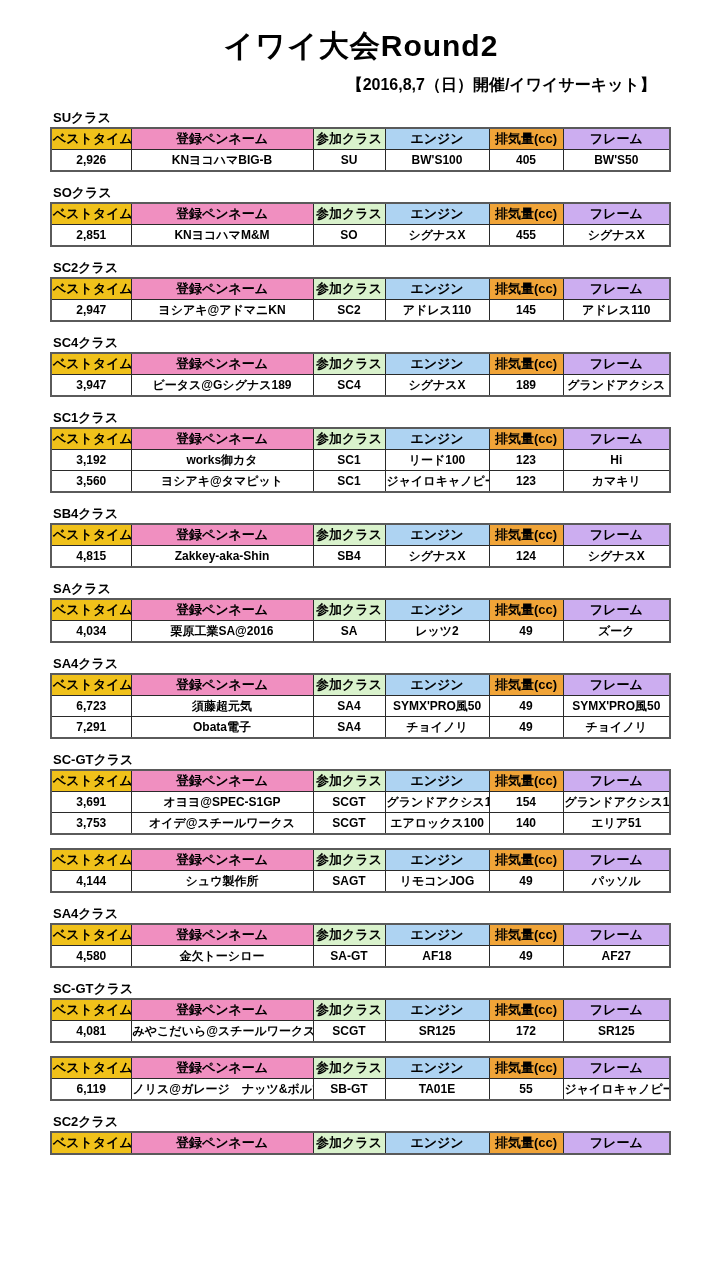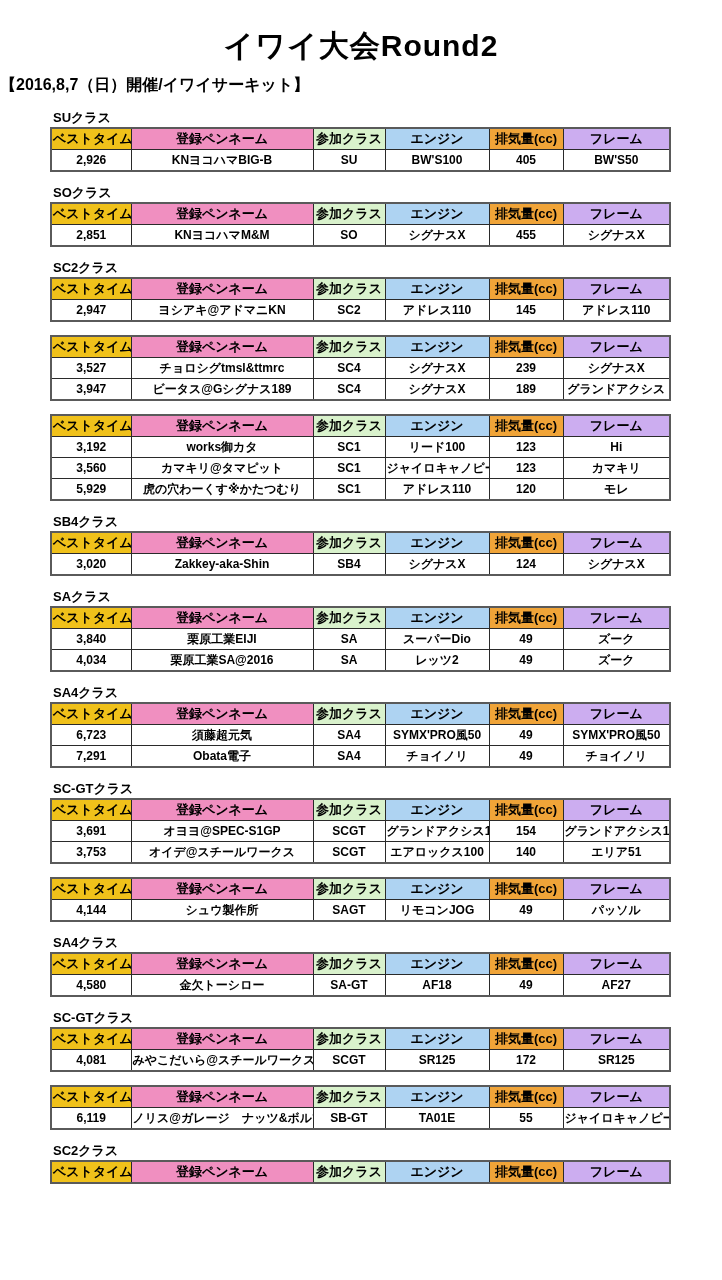--- a/index.html
+++ b/index.html
@@ -17,21 +17,21 @@
     width: 722px;
   }
   .page-title {
     font-size: 30px;
     font-weight: bold;
     text-align: center;
     margin: 8px 0 8px 0;
     letter-spacing: 1px;
   }
   .subtitle {
-    text-align: left;
+    text-align: right;
     padding-right: 66px;
     font-size: 16px;
     font-weight: bold;
     margin-bottom: 14px;
   }
   .class-section {
     margin: 0 0 13px 50px;
   }
   .class-label {
     font-size: 13px;
@@ -170,60 +170,54 @@
               <td>ヨシアキ@アドマニKN</td>
               <td>SC2</td>
               <td>アドレス110</td>
               <td>145</td>
               <td>アドレス110</td>
             </tr>
           </tbody>
         </table>
       </section>
       <section class="class-section">
-        <table class="results">
-          <colgroup>
-            <col class="col-best-time">
-            <col class="col-pen-name">
-            <col class="col-entry-class">
-            <col class="col-engine">
-            <col class="col-displacement">
-            <col class="col-frame">
-          </colgroup>
-          <thead>
-            <tr>
-              <th style="background: rgb(240, 193, 26);">ベストタイム</th>
-              <th style="background: rgb(240, 143, 192);">登録ペンネーム</th>
-              <th style="background: rgb(217, 242, 204);">参加クラス</th>
-              <th style="background: rgb(174, 211, 242);">エンジン</th>
-              <th style="background: rgb(240, 164, 56);">排気量(cc)</th>
-              <th style="background: rgb(204, 173, 240);">フレーム</th>
-            </tr>
-          </thead>
-          <tbody>
-            <tr>
-              <td>3,527</td>
-              <td>チョロシグtmsl&amp;ttmrc</td>
-              <td>SC4</td>
-              <td>シグナスX</td>
-              <td>239</td>
-              <td>シグナスX</td>
-            </tr>
+        <div class="class-label">SC4クラス</div>
+        <table class="results">
+          <colgroup>
+            <col class="col-best-time">
+            <col class="col-pen-name">
+            <col class="col-entry-class">
+            <col class="col-engine">
+            <col class="col-displacement">
+            <col class="col-frame">
+          </colgroup>
+          <thead>
+            <tr>
+              <th style="background: rgb(240, 193, 26);">ベストタイム</th>
+              <th style="background: rgb(240, 143, 192);">登録ペンネーム</th>
+              <th style="background: rgb(217, 242, 204);">参加クラス</th>
+              <th style="background: rgb(174, 211, 242);">エンジン</th>
+              <th style="background: rgb(240, 164, 56);">排気量(cc)</th>
+              <th style="background: rgb(204, 173, 240);">フレーム</th>
+            </tr>
+          </thead>
+          <tbody>
             <tr>
               <td>3,947</td>
               <td>ビータス@Gシグナス189</td>
               <td>SC4</td>
               <td>シグナスX</td>
               <td>189</td>
               <td>グランドアクシス</td>
             </tr>
           </tbody>
         </table>
       </section>
       <section class="class-section">
+        <div class="class-label">SC1クラス</div>
         <table class="results">
           <colgroup>
             <col class="col-best-time">
             <col class="col-pen-name">
             <col class="col-entry-class">
             <col class="col-engine">
             <col class="col-displacement">
             <col class="col-frame">
           </colgroup>
           <thead>
@@ -240,34 +234,26 @@
             <tr>
               <td>3,192</td>
               <td>works御カタ</td>
               <td>SC1</td>
               <td>リード100</td>
               <td>123</td>
               <td>Hi</td>
             </tr>
             <tr>
               <td>3,560</td>
-              <td>カマキリ@タマピット</td>
+              <td>ヨシアキ@タマピット</td>
               <td>SC1</td>
               <td>ジャイロキャノピー</td>
               <td>123</td>
               <td>カマキリ</td>
             </tr>
-            <tr>
-              <td>5,929</td>
-              <td>虎の穴わーくす※かたつむり</td>
-              <td>SC1</td>
-              <td>アドレス110</td>
-              <td>120</td>
-              <td>モレ</td>
-            </tr>
           </tbody>
         </table>
       </section>
       <section class="class-section">
         <div class="class-label">SB4クラス</div>
         <table class="results">
           <colgroup>
             <col class="col-best-time">
             <col class="col-pen-name">
             <col class="col-entry-class">
@@ -280,21 +266,21 @@
               <th style="background: rgb(240, 193, 26);">ベストタイム</th>
               <th style="background: rgb(240, 143, 192);">登録ペンネーム</th>
               <th style="background: rgb(217, 242, 204);">参加クラス</th>
               <th style="background: rgb(174, 211, 242);">エンジン</th>
               <th style="background: rgb(240, 164, 56);">排気量(cc)</th>
               <th style="background: rgb(204, 173, 240);">フレーム</th>
             </tr>
           </thead>
           <tbody>
             <tr>
-              <td>3,020</td>
+              <td>4,815</td>
               <td>Zakkey-aka-Shin</td>
               <td>SB4</td>
               <td>シグナスX</td>
               <td>124</td>
               <td>シグナスX</td>
             </tr>
           </tbody>
         </table>
       </section>
       <section class="class-section">
@@ -312,28 +298,20 @@
             <tr>
               <th style="background: rgb(240, 193, 26);">ベストタイム</th>
               <th style="background: rgb(240, 143, 192);">登録ペンネーム</th>
               <th style="background: rgb(217, 242, 204);">参加クラス</th>
               <th style="background: rgb(174, 211, 242);">エンジン</th>
               <th style="background: rgb(240, 164, 56);">排気量(cc)</th>
               <th style="background: rgb(204, 173, 240);">フレーム</th>
             </tr>
           </thead>
           <tbody>
-            <tr>
-              <td>3,840</td>
-              <td>栗原工業EIJI</td>
-              <td>SA</td>
-              <td>スーパーDio</td>
-              <td>49</td>
-              <td>ズーク</td>
-            </tr>
             <tr>
               <td>4,034</td>
               <td>栗原工業SA@2016</td>
               <td>SA</td>
               <td>レッツ2</td>
               <td>49</td>
               <td>ズーク</td>
             </tr>
           </tbody>
         </table>

